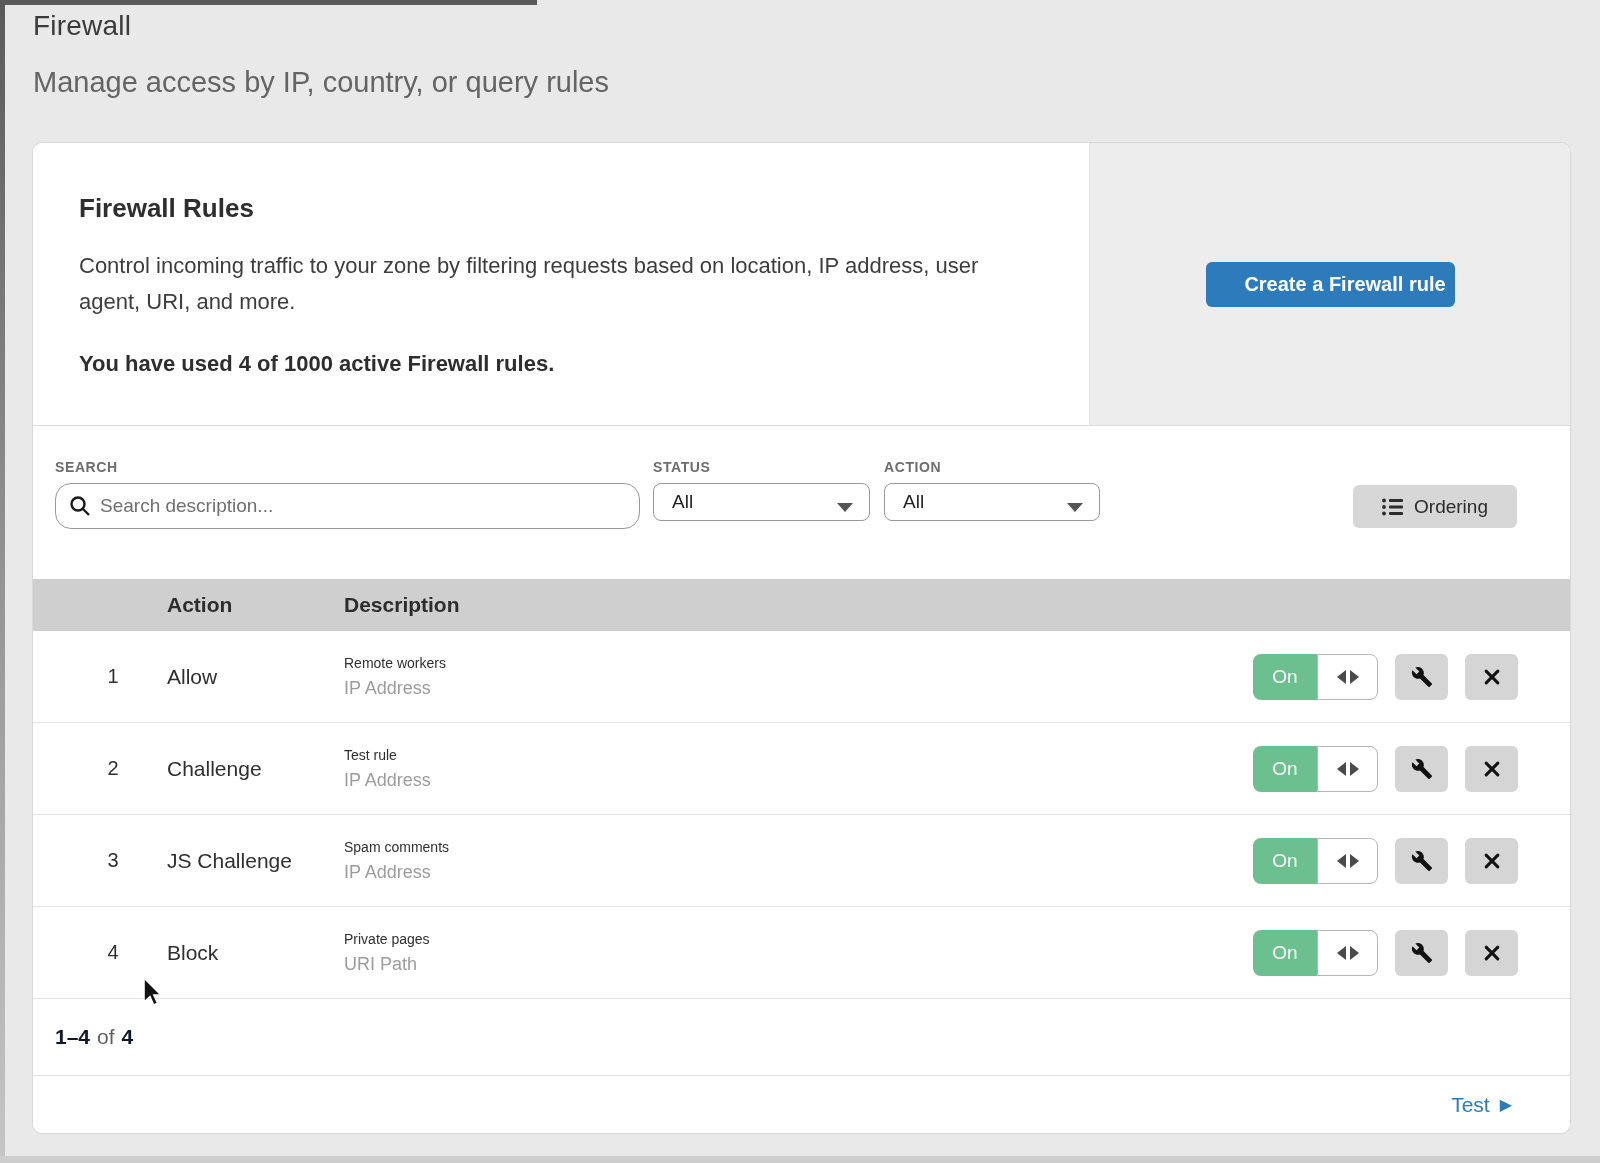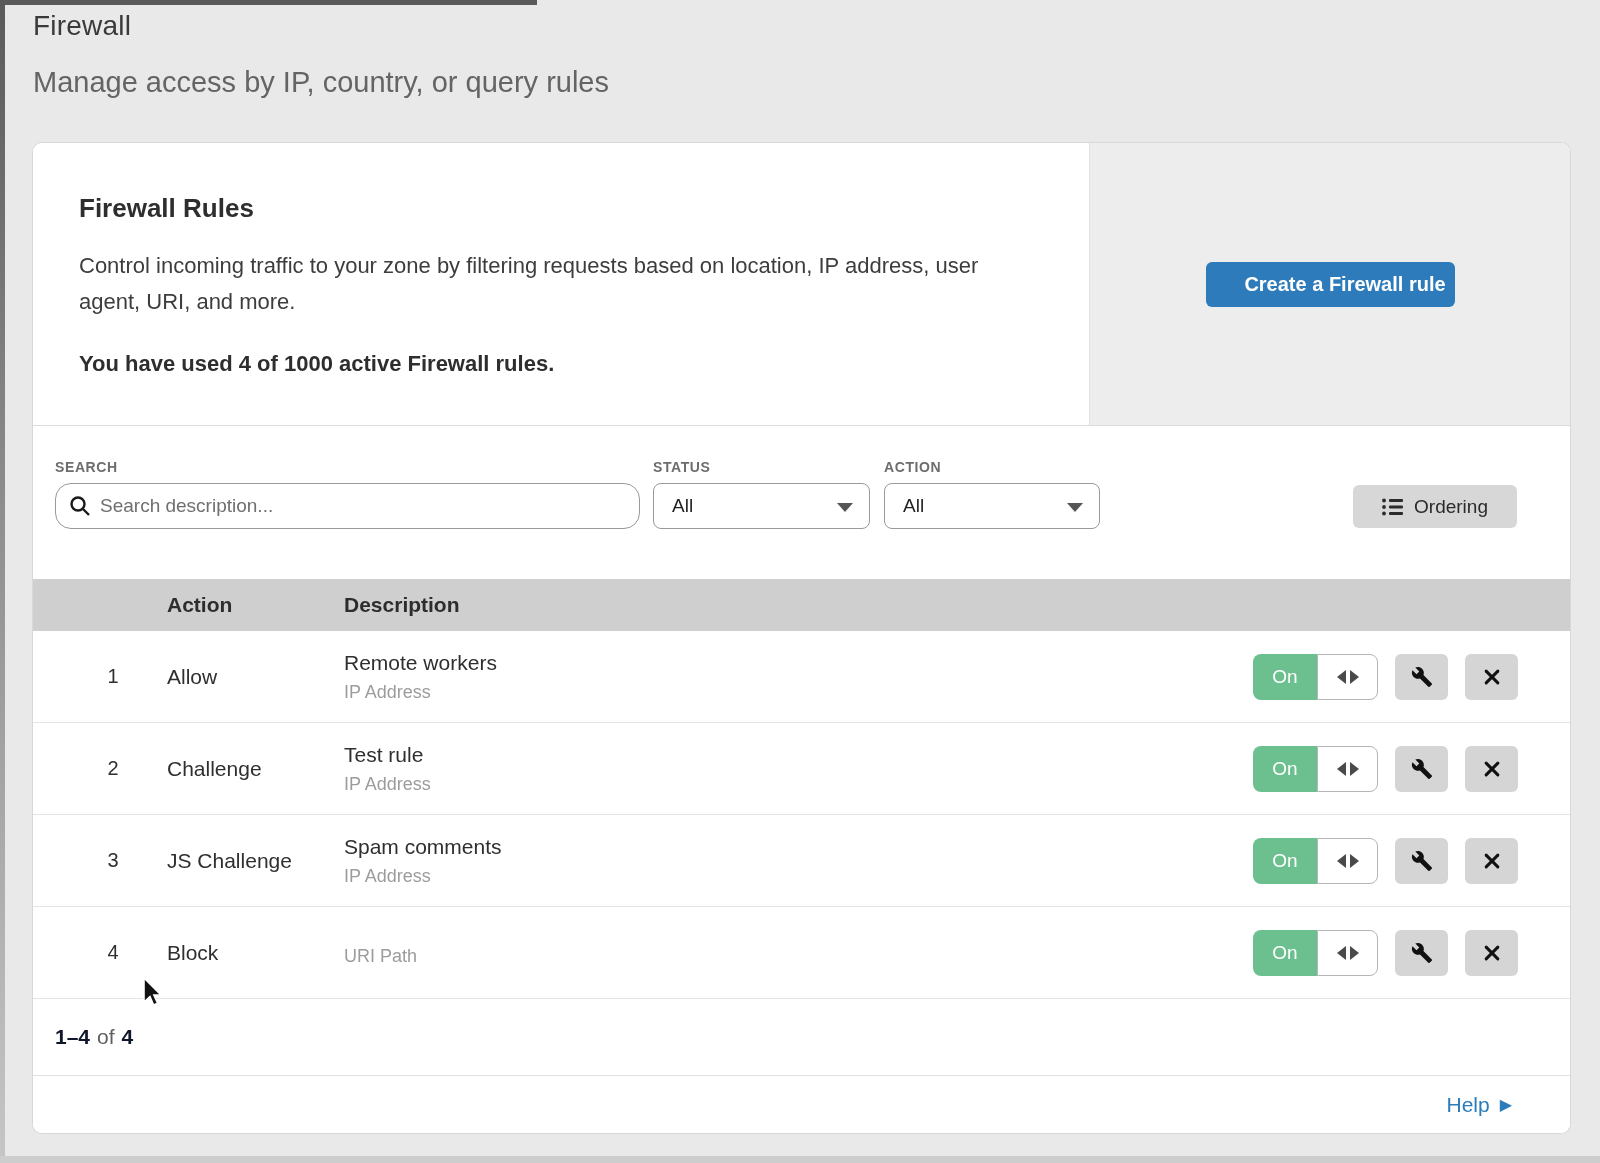--- a/index.html
+++ b/index.html
@@ -49,21 +49,21 @@
                   color:#6d6d6d; letter-spacing:0.6px; }
   .lbl-search { left:22px; } .lbl-status { left:620px; } .lbl-action { left:851px; }
 
   .search-wrap { position:absolute; left:22px; top:57px; width:585px; height:46px; }
   .search-input { width:100%; height:100%; border:1px solid #999; border-radius:16px;
                   padding:0 14px 0 44px; font-size:19px; color:#333;
                   font-family:inherit; background:#fff; outline:none; }
   .search-input::placeholder { color:#6f6f6f; }
   .search-icon { position:absolute; left:13px; top:11px; width:24px; height:24px; }
 
-  .select-box { position:absolute; top:57px; height:46px; background:#fff;
+  .select-box { position:absolute; top:57px; height:38px; background:#fff;
                 border:1px solid #999; border-radius:8px;
                 display:flex; align-items:center; padding:0 18px;
                 font-size:19px; color:#1f1f1f; cursor:pointer; }
   .sel-status { left:620px; width:217px; }
   .sel-action { left:851px; width:216px; }
   .chevron-down { position:absolute; right:16px; top:19px; width:0; height:0;
                   border-left:8px solid transparent; border-right:8px solid transparent;
                   border-top:9px solid #555; }
 
   .ordering-btn { position:absolute; left:1320px; top:59px; width:164px; height:43px;
@@ -78,21 +78,21 @@
   .cell-num { width:134px; padding-left:26px; text-align:center; flex-shrink:0; }
   .cell-action { width:177px; flex-shrink:0; }
   .cell-desc { flex:1; }
   .cell-controls { width:330px; flex-shrink:0; display:flex; align-items:center;
                    justify-content:flex-end; padding-right:52px; }
 
   .rule-row { height:92px; display:flex; align-items:center;
               border-bottom:1px solid #e4e4e4; background:#fff; }
   .row-num { font-size:20px; color:#2f2f2f; }
   .row-action { font-size:21px; color:#2f2f2f; }
-  .desc-title { font-size:21px; color:#2f2f2f; }
+  .desc-title { font-size:14px; color:#2f2f2f; }
   .desc-sub { font-size:18px; color:#9c9c9c; margin-top:7px; }
 
   .toggle { width:125px; height:46px; display:flex; flex-shrink:0; cursor:pointer; }
   .toggle-on { width:64px; background:#6cc08f; color:#fff; font-size:19px;
                display:flex; align-items:center; justify-content:center;
                border-radius:8px 0 0 8px; }
   .toggle-off { width:61px; background:#fff; border:1px solid #b5b5b5;
                 border-radius:0 8px 8px 0; display:flex; align-items:center;
                 justify-content:center; gap:4px; }
   .tri-left  { width:0; height:0; border-top:7px solid transparent;
@@ -270,20 +270,21 @@
             <line x1="19" y1="5" x2="5" y2="19"></line>
         </svg>
       </button>
     </div>
   </div>
 
   <div class="rule-row">
     <div class="cell-num row-num">4</div>
     <div class="cell-action row-action">Block</div>
     <div class="cell-desc">
+      <div class="desc-title">Private pages</div>
       <div class="desc-sub">URI Path</div>
     </div>
     <div class="cell-controls">
       <div class="toggle">
         <div class="toggle-on">On</div>
         <div class="toggle-off">
           <span class="tri-left"></span>
           <span class="tri-right"></span>
         </div>
       </div>
@@ -302,21 +303,21 @@
   </div>
 
   <div class="pagination-row">
     <span class="pg-bold">1–4</span>
     <span class="pg-of">of</span>
     <span class="pg-bold">4</span>
   </div>
 
   <div class="help-row">
     <a class="help-link">
-      <span>Help</span>
+      <span>Test</span>
       <span class="help-arrow">▶</span>
     </a>
   </div>
 
 </div>
 
 <svg class="mouse-cursor" width="28" height="32" viewBox="0 0 28 32">
   <path d="M4 1 L4 25 L10 19.5 L13.6 28 L17.6 26.2 L13.9 18 L21 18 Z" fill="#111" stroke="#fff" stroke-width="1.6"></path>
 </svg>
 

